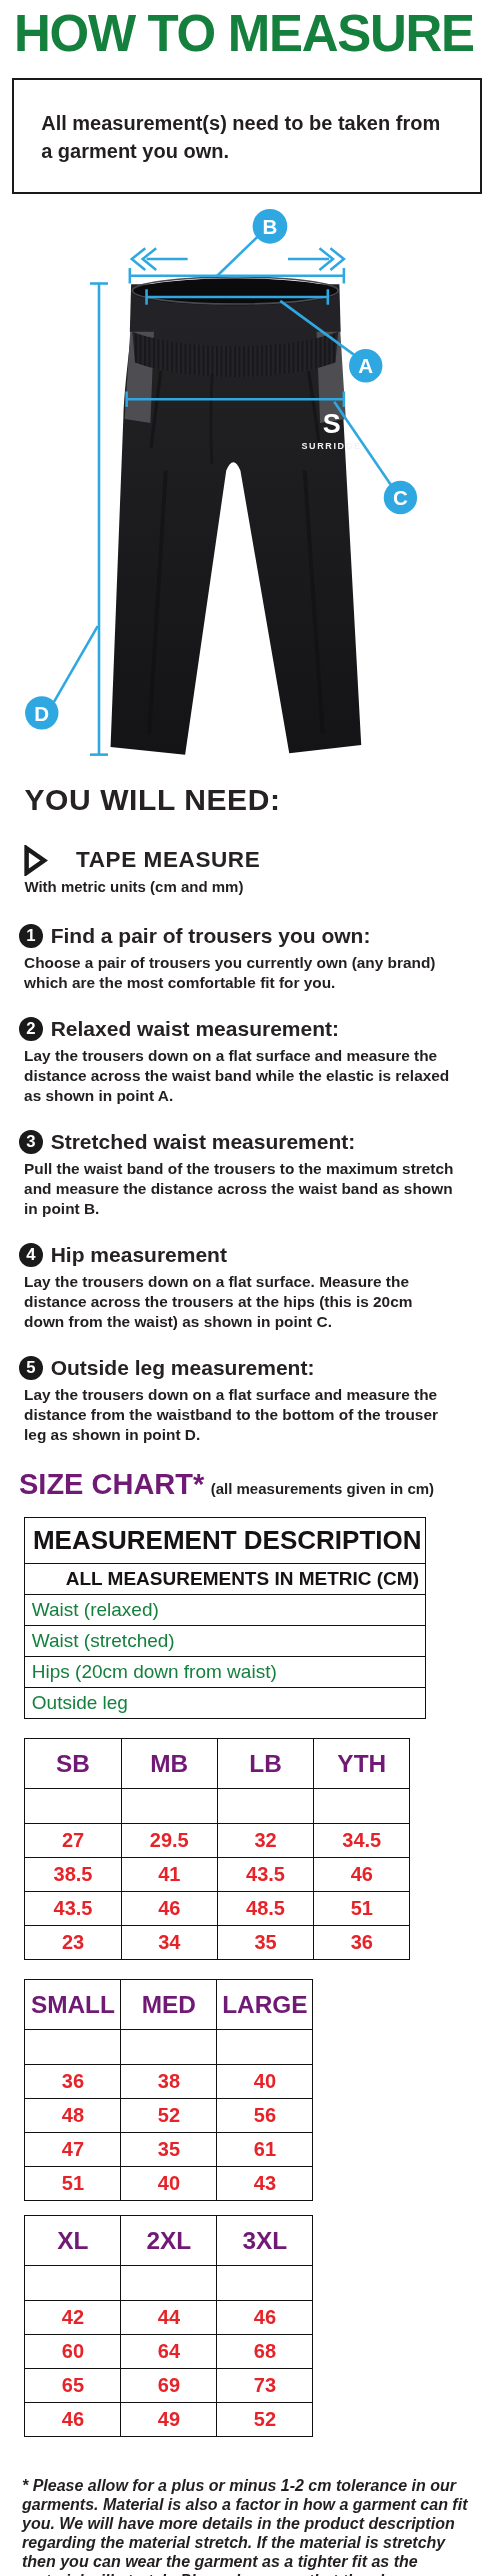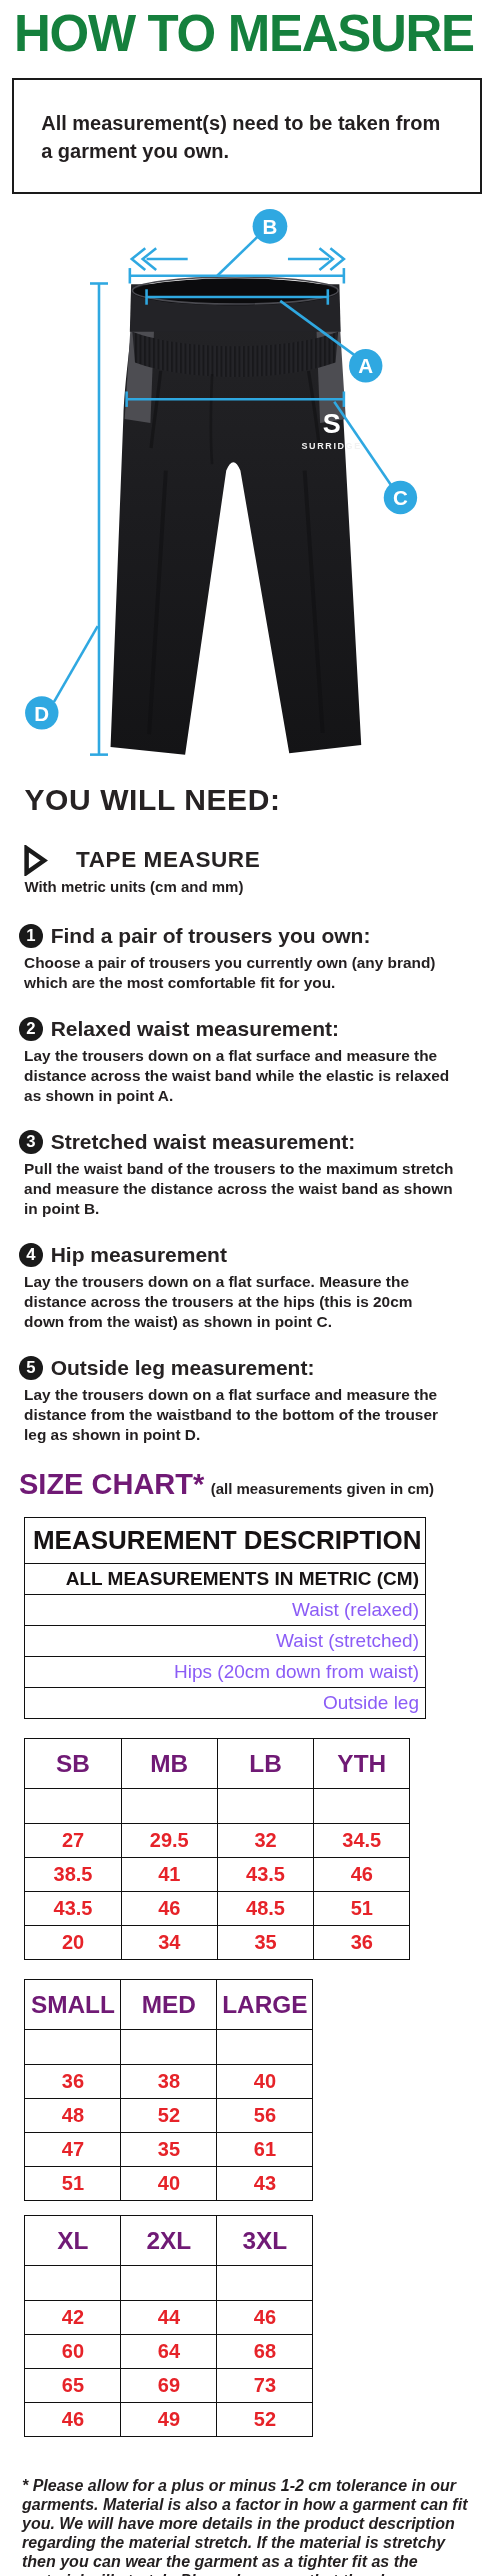--- a/index.html
+++ b/index.html
@@ -60,21 +60,21 @@
 
   .desc-table{margin:16.7px 0 0 24.4px;width:402px;table-layout:fixed;}
   .desc-table .desc-header{
     height:45px;font-size:26px;font-weight:bold;text-align:right;letter-spacing:0;
     padding:0 3.9px;color:#171314;
   }
   .desc-table .desc-subheader{
     height:30px;font-size:19px;font-weight:bold;text-align:right;padding:0 6.4px;color:#171314;
   }
   .desc-table .desc-item{
-    height:30px;font-size:19px;font-weight:normal;text-align:right;padding:0 6.4px;color:#8b5cf6;
+    height:30px;font-size:19px;font-weight:normal;text-align:left;padding:0 6.4px;color:#15803d;
   }
 
   .size-table{margin:19px 0 0 24.4px;table-layout:fixed;}
   .size-table th{height:47px;font-size:24.4px;font-weight:bold;text-align:center;color:#701a75;}
   .size-table td{height:31px;font-size:20px;font-weight:bold;text-align:center;color:#e62329;}
   .size-table tbody tr:first-child td{height:32px;}
   .size-table.cols4{width:386px;}
   .size-table.cols3{width:289px;}
   .size-table.last{margin-top:14px;}
 
@@ -290,21 +290,21 @@
           <td>43.5</td>
           <td>46</td>
         </tr>
         <tr>
           <td>43.5</td>
           <td>46</td>
           <td>48.5</td>
           <td>51</td>
         </tr>
         <tr>
-          <td>20</td>
+          <td>23</td>
           <td>34</td>
           <td>35</td>
           <td>36</td>
         </tr>
       </tbody>
     </table>
   <table class="size-table cols3">
       <thead>
         <tr>
           <th>SMALL</th>

